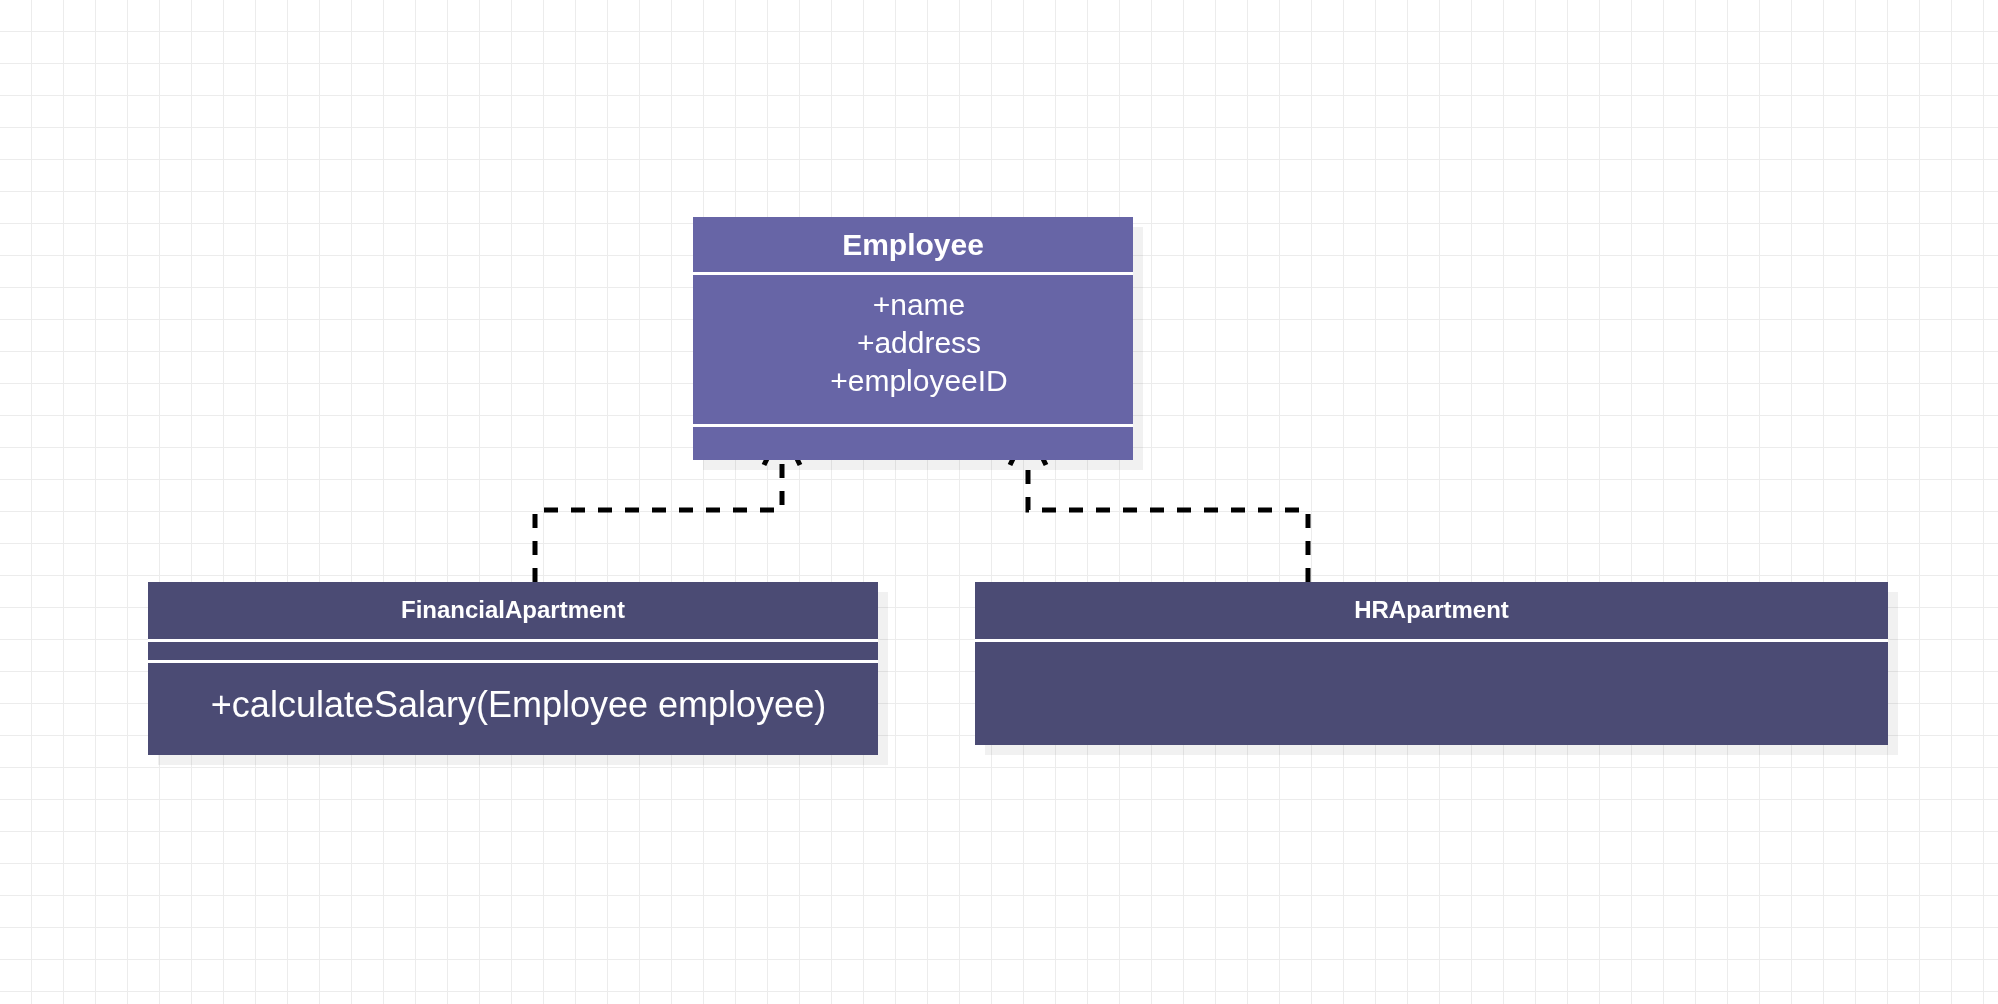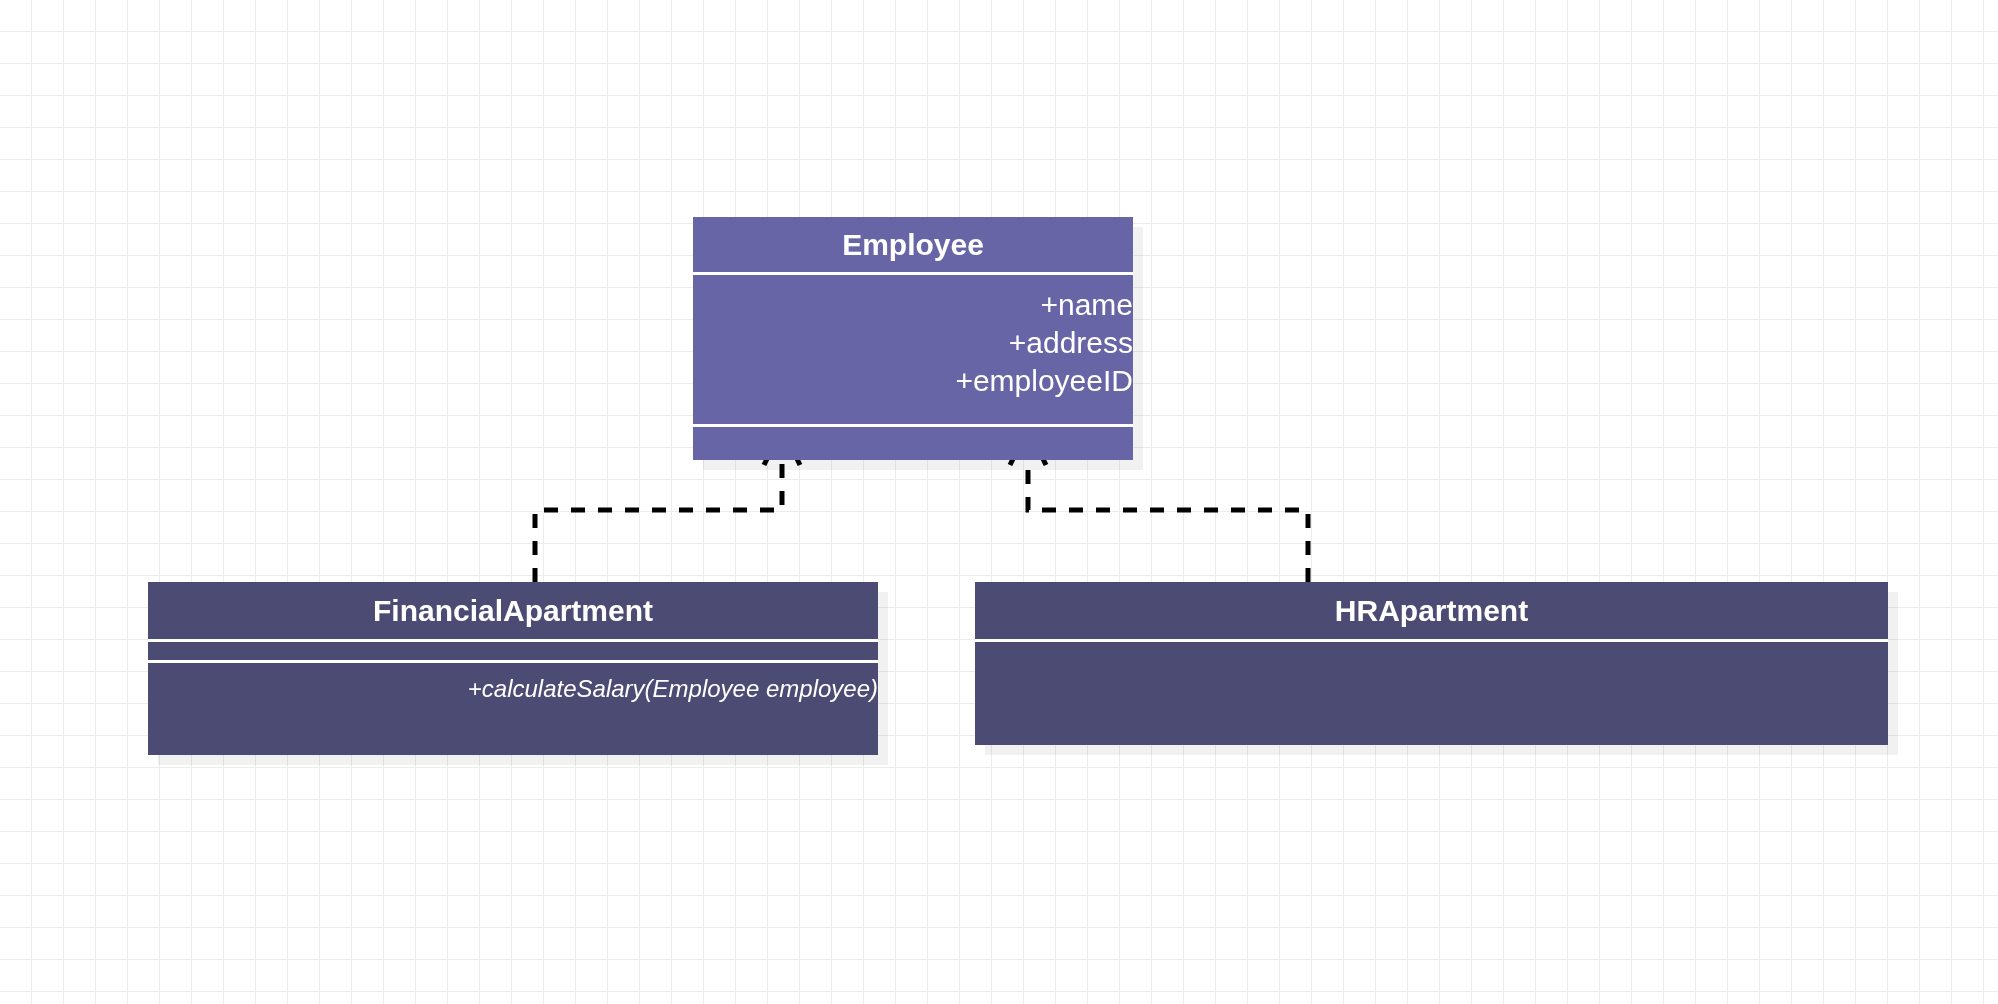--- a/index.html
+++ b/index.html
@@ -55,21 +55,21 @@
   .uml-title {
     text-align: center;
     font-weight: bold;
     line-height: 1.1;
     display: flex;
     align-items: center;
     justify-content: center;
   }
 
   .uml-members {
-    text-align: right;
+    text-align: center;
     line-height: 1.26;
     white-space: nowrap;
   }
 
   .uml-empty {
     height: 22px;
   }
 
   
   #class-employee {
@@ -103,30 +103,29 @@
   }
   #class-hr {
     left: 975px;
     top: 582px;
     width: 913px;
     height: 163px;
     background-color: #4b4b74;
   }
   .subclass .uml-title {
     height: 60px;
-    font-size: 30px;
+    font-size: 24px;
   }
   .subclass .uml-empty {
     height: 21px;
   }
   .subclass .uml-members {
     height: 86px;
-    font-size: 24px;
-    padding: 11px 0 0 11px;
-    font-style: italic;
+    font-size: 36px;
+    padding: 19px 0 0 11px;
   }
 </style>
 </head>
 <body>
 
 <div id="canvas">
 
   <svg id="connectors" viewBox="0 0 1998 1004" width="1998" height="1004" xmlns="http://www.w3.org/2000/svg">
 
     <g>

